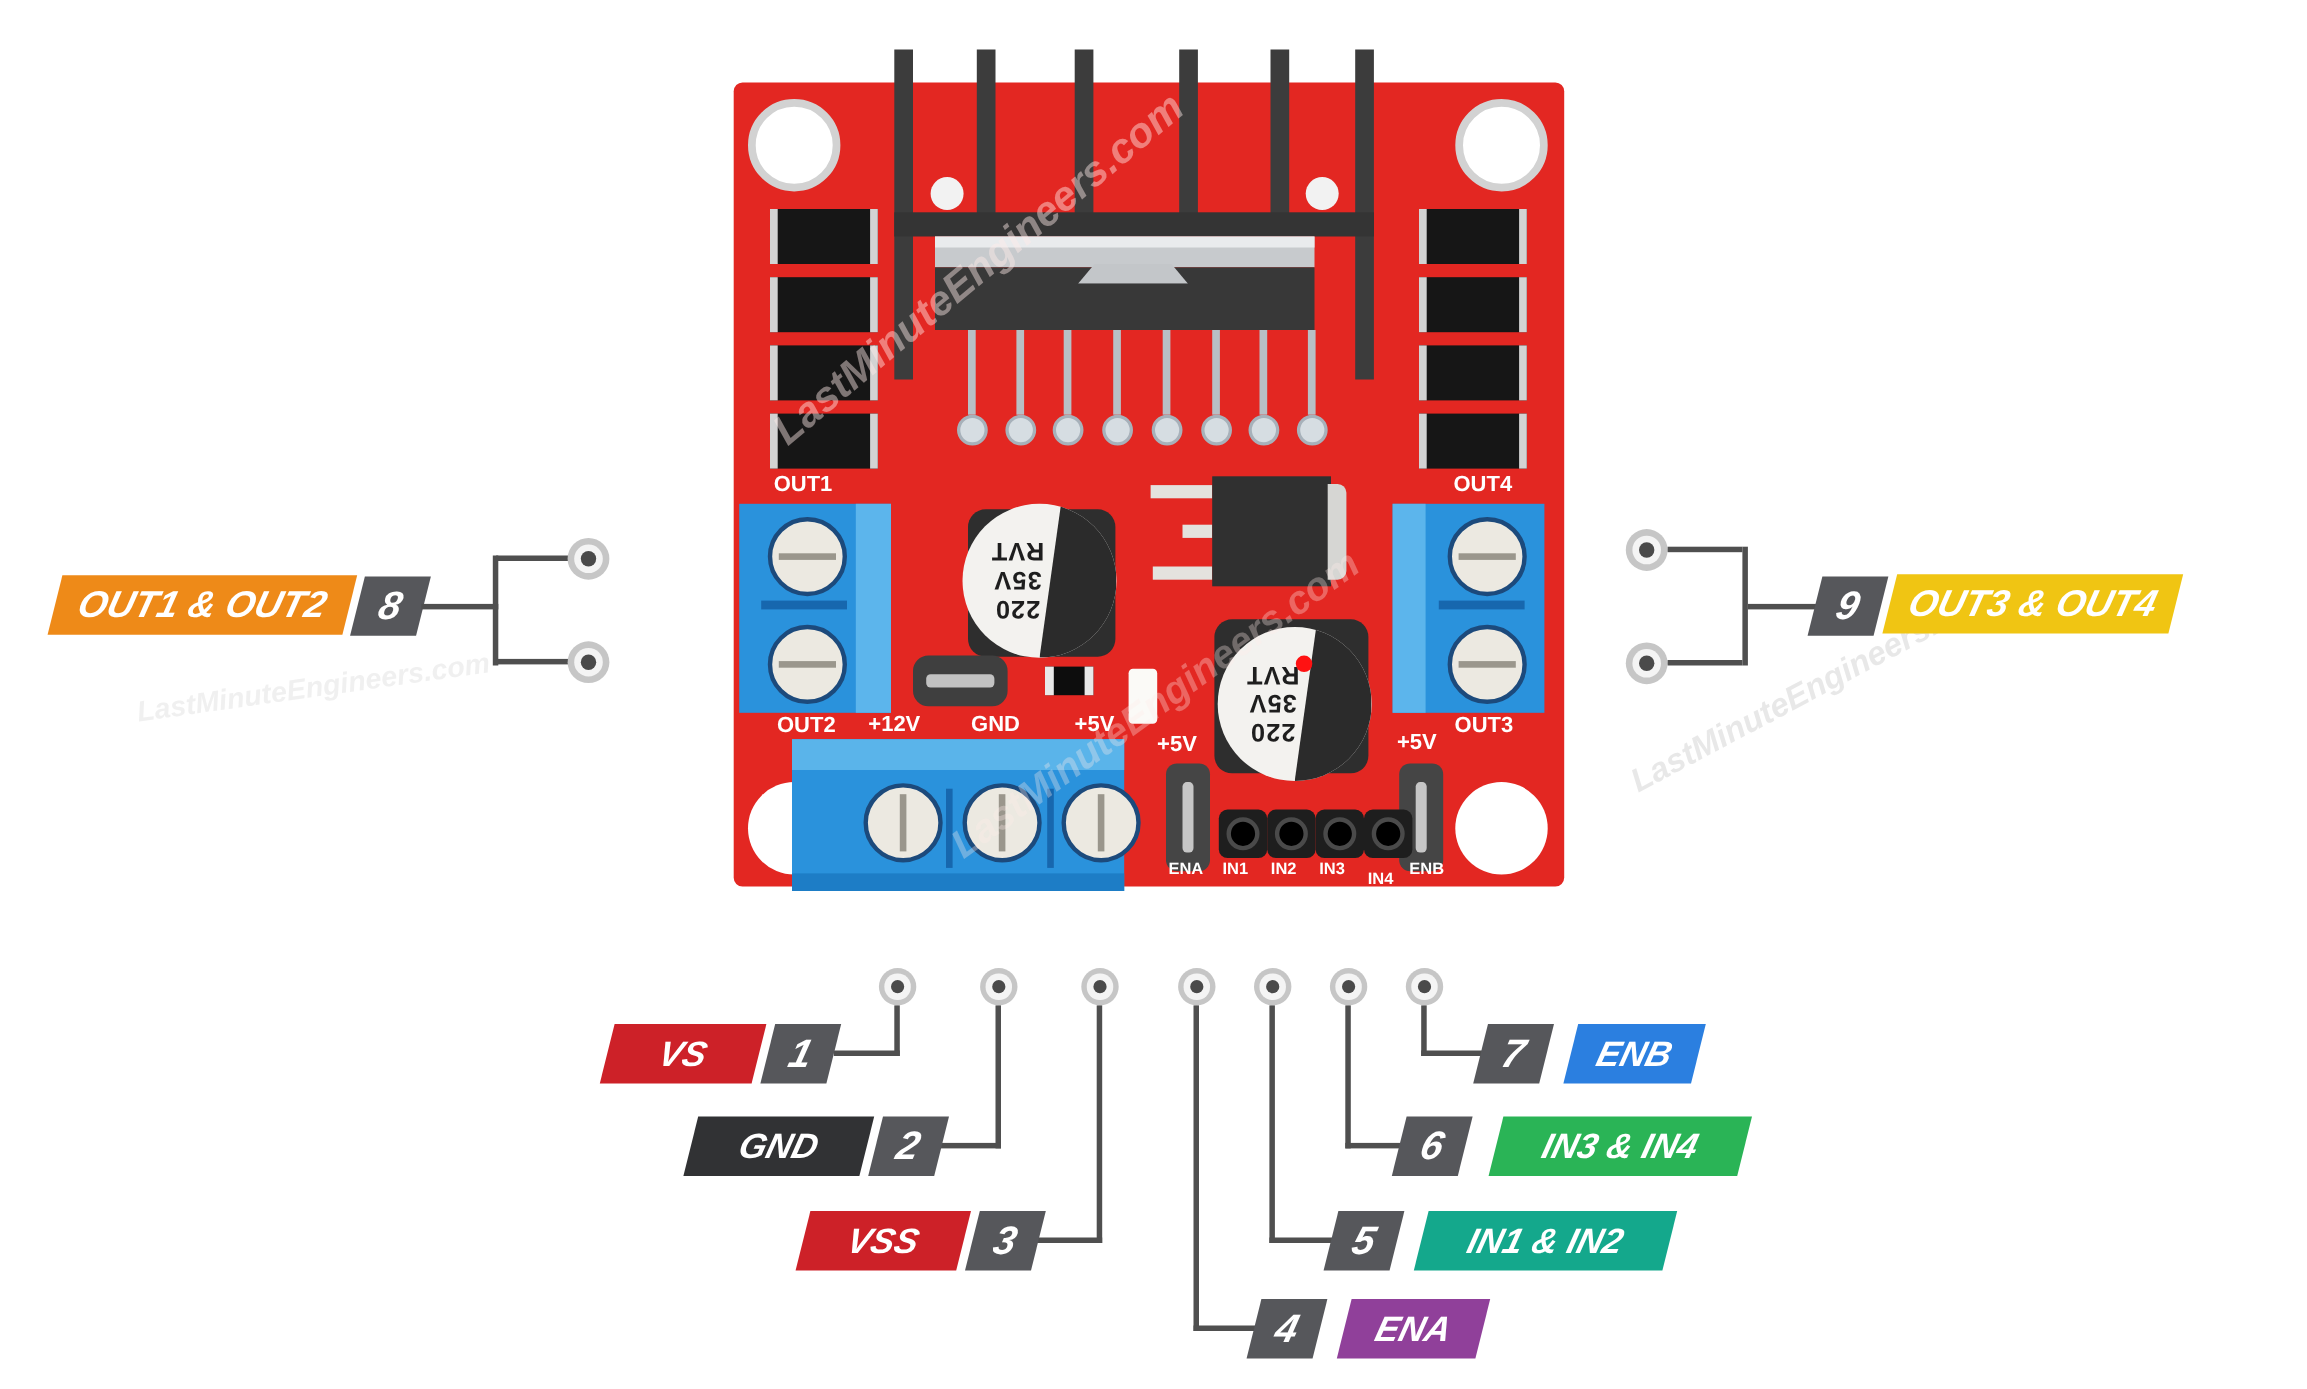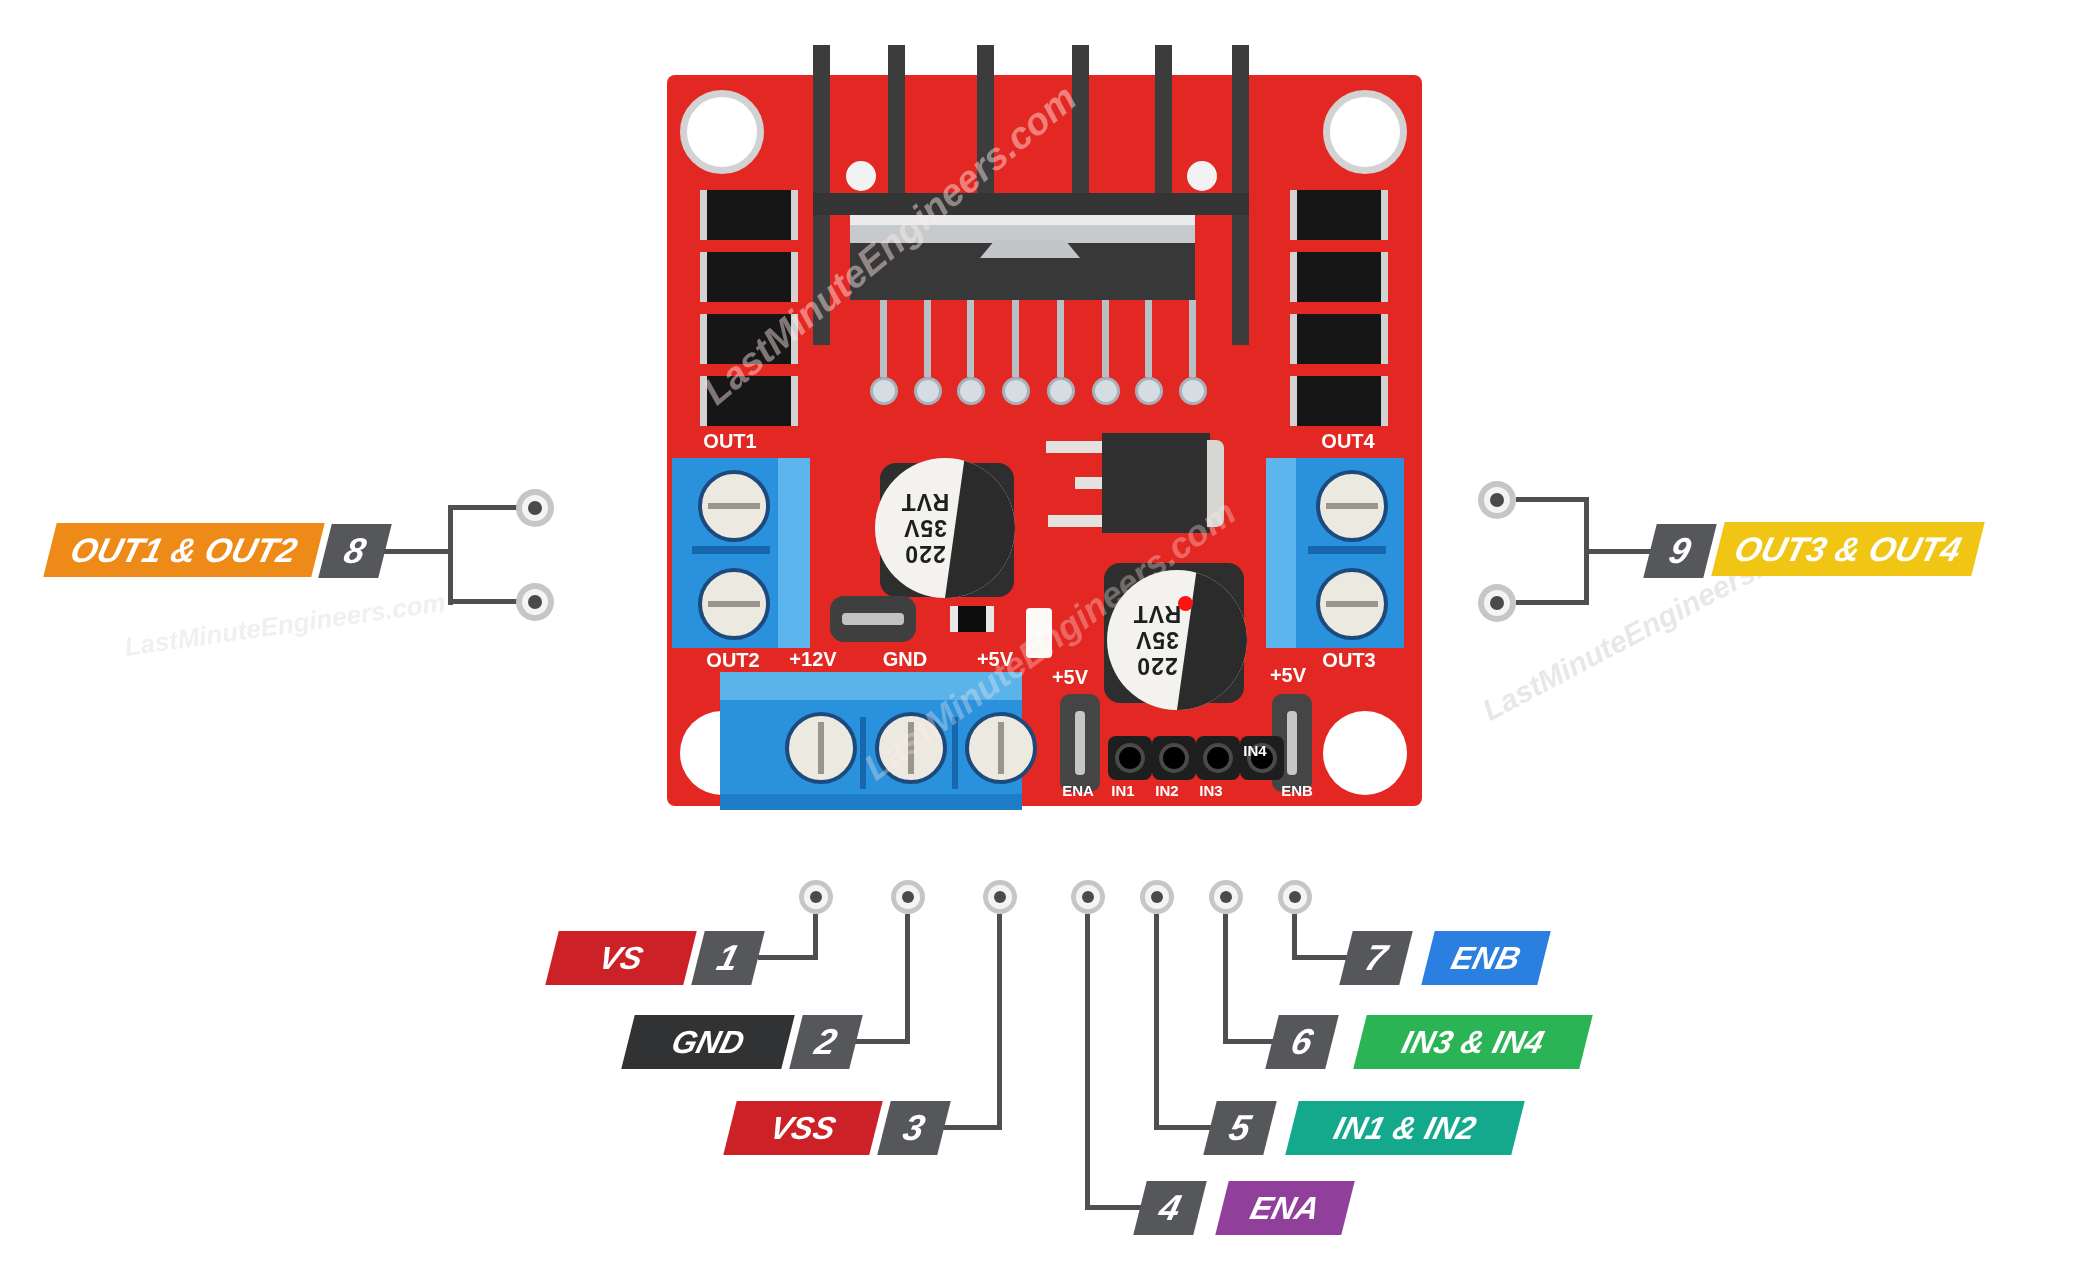--- a/index.html
+++ b/index.html
@@ -214,21 +214,21 @@
     <div class="silk" style="left:682px;top:585px;">OUT3</div>
     <div class="silk" style="left:146px;top:584px;">+12V</div>
     <div class="silk" style="left:238px;top:584px;">GND</div>
     <div class="silk" style="left:328px;top:584px;">+5V</div>
     <div class="silk" style="left:403px;top:602px;">+5V</div>
     <div class="silk" style="left:621px;top:600px;">+5V</div>
     <div class="silk small" style="left:411px;top:715px;">ENA</div>
     <div class="silk small" style="left:456px;top:715px;">IN1</div>
     <div class="silk small" style="left:500px;top:715px;">IN2</div>
     <div class="silk small" style="left:544px;top:715px;">IN3</div>
-    <div class="silk small" style="left:588px;top:675px;">IN4</div>
+    <div class="silk small" style="left:588px;top:724px;">IN4</div>
     <div class="silk small" style="left:630px;top:715px;">ENB</div>
   </div>
 
   <div class="wm" style="left:890px;top:245px;font-size:38px;color:rgba(255,236,232,0.45);">LastMinuteEngineers.com</div>
   <div class="wm" style="left:1050px;top:640px;font-size:36px;color:rgba(255,236,232,0.32);transform:translate(-50%,-50%) rotate(-36deg);">LastMinuteEngineers.com</div>
   <div class="wm" style="left:1650px;top:625px;font-size:30px;color:rgba(150,150,150,0.22);transform:translate(-50%,-50%) rotate(-28deg);">LastMinuteEngineers.com</div>
   <div class="wm" style="left:285px;top:625px;font-size:26px;color:rgba(170,170,170,0.18);transform:translate(-50%,-50%) rotate(-8deg);">LastMinuteEngineers.com</div>
 
   <div class="plabel" style="left: 50px; top: 523px; width: 268px; font-size: 34px; background-color: rgb(238, 138, 24);">OUT1 &amp; OUT2</div>
   <div class="badge" style="left:325px;top:524px;">8</div>

